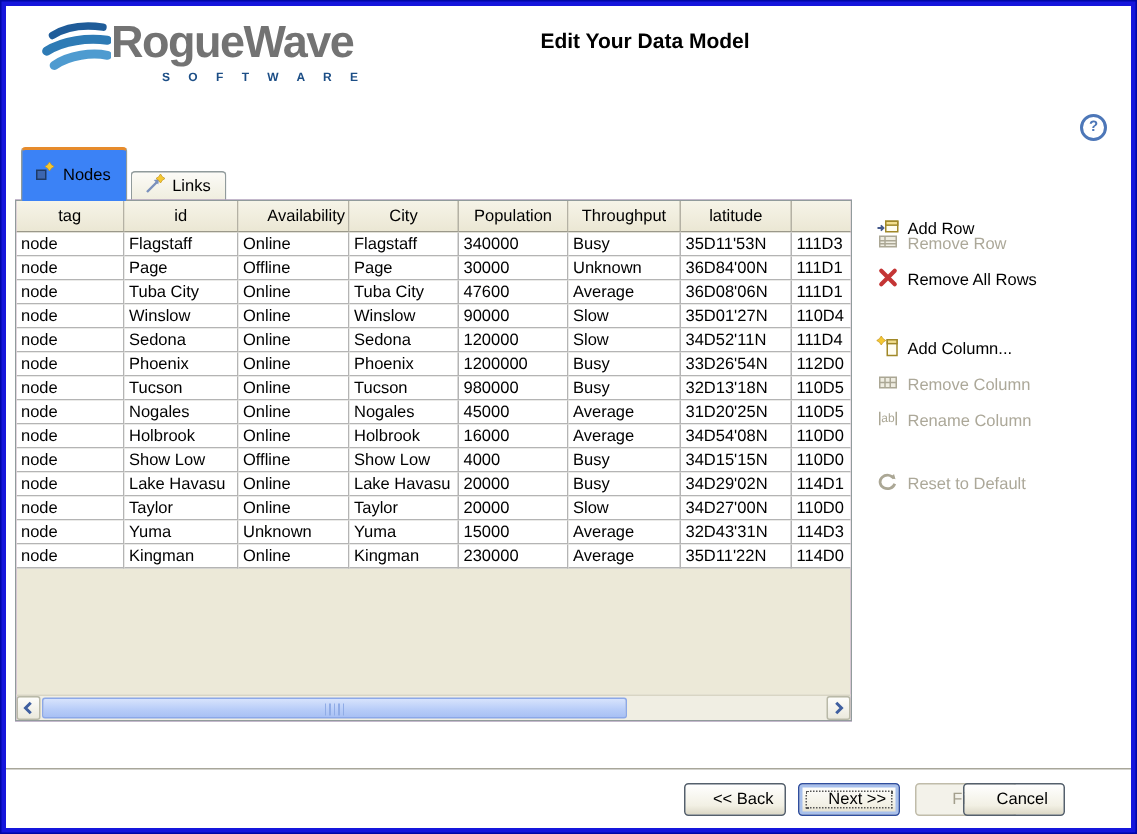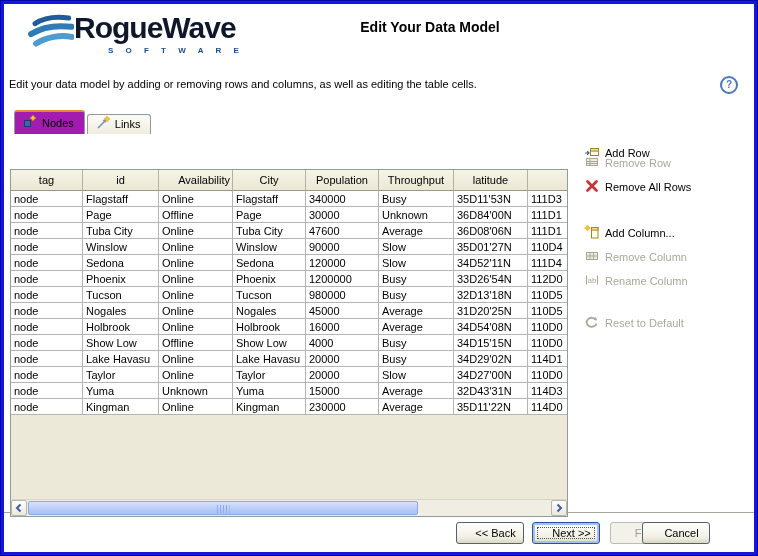--- a/index.html
+++ b/index.html
@@ -2,34 +2,34 @@
 <html><head>
 <meta charset="utf-8">
 <style>
   html,body{margin:0;padding:0;background:#fff;}
   body{width:758px;height:556px;overflow:hidden;font-family:"Liberation Sans",sans-serif;}
   .frame{box-sizing:border-box;width:758px;height:556px;border:1px solid #0007A6;background:#1516DC;padding:3px;}
   .content{position:relative;width:750px;height:548px;background:#fff;overflow:hidden;}
   
   .logo{position:absolute;left:24px;top:6px;display:flex;align-items:center;}
   .logo-text{display:flex;flex-direction:column;line-height:1;}
-  .logo-main{font-weight:bold;font-size:30px;letter-spacing:-1px;color:#0f172a;}
+  .logo-main{font-weight:bold;font-size:30px;letter-spacing:-1px;color:#737373;}
   .logo-sub{font-size:8px;letter-spacing:5px;color:#1C4E86;margin-top:4px;padding-left:34px;font-weight:bold;}
   .title{position:absolute;left:250px;top:15px;width:352px;text-align:center;font-size:14px;font-weight:bold;color:#000;}
   .description{position:absolute;left:5px;top:74px;font-size:11px;color:#000;}
   .help{position:absolute;right:16px;top:72px;width:14px;height:14px;border:2px solid #4D77B8;border-radius:50%;
         color:#4D77B8;font-size:10px;font-weight:bold;text-align:center;line-height:13px;cursor:pointer;}
   
   .tabs{position:absolute;left:10px;top:106px;display:flex;align-items:flex-end;height:24px;}
   .tab{box-sizing:border-box;display:flex;align-items:center;gap:4px;font-size:11px;padding:3px 10px 4px 7px;
        border:1px solid #919B9C;border-bottom:none;border-radius:3px 3px 0 0;background:linear-gradient(180deg,#FCFBF7,#EFEDDE);
        height:20px;margin-right:2px;cursor:pointer;}
-  .tab.active{background:#a21caf;border-top:2px solid #E68B2C;height:24px;position:relative;z-index:3;}
-  
-  .table-widget{position:absolute;left:6px;top:129px;width:558px;height:348px;border:1px solid #919B9C;background:#f0abfc;box-sizing:border-box;z-index:2;margin-top:36px;}
+  .tab.active{background:#3b82f6;border-top:2px solid #E68B2C;height:36px;position:relative;z-index:3;}
+  
+  .table-widget{position:absolute;left:6px;top:129px;width:558px;height:348px;border:1px solid #919B9C;background:#f0abfc;box-sizing:border-box;z-index:2;}
   .viewport{position:absolute;left:0;top:0;right:0;bottom:16px;overflow:hidden;background:#ECE9D8;}
   table.grid{border-collapse:separate;border-spacing:0;table-layout:fixed;width:612px;font-size:11px;}
   table.grid th{height:20px;font-weight:normal;text-align:center;background:linear-gradient(180deg,#F6F4E8,#EBE7D4);
        border-right:1px solid #B4B1A4;border-bottom:1px solid #9A988A;padding:0 2px;white-space:nowrap;overflow:hidden;}
   table.grid td{height:15px;background:#fff;border-right:1px solid #B4B4B4;border-bottom:1px solid #B4B4B4;
        padding:0 3px;white-space:nowrap;overflow:hidden;line-height:14px;}
   
   .hscroll{position:absolute;left:0;right:0;bottom:0;height:16px;background:#F0EEE3;border-top:1px solid #D8D5C4;}
   .sb-btn{position:absolute;top:0;width:16px;height:16px;background:linear-gradient(180deg,#FDFDFB,#EBE9DD);
        border:1px solid #B9B9A8;border-radius:2px;box-sizing:border-box;display:flex;align-items:center;justify-content:center;cursor:pointer;}
@@ -67,21 +67,20 @@
           </g>
         </svg>
       </span>
       <div class="logo-text">
         <span class="logo-main">RogueWave</span>
         <span class="logo-sub">S O F T W A R E</span>
       </div>
     </div>
 
     <div class="title">Edit Your Data Model</div>
-    <div class="description">Edit your data model by adding or removing rows and columns, as well as editing the table cells.</div>
     <div class="help">?</div>
 
     <div class="tabs" id="tabs">
         <div class="tab active">
           <span><svg width="16" height="16" viewBox="0 0 16 16">
               <rect x="2.5" y="6.5" width="6" height="6" fill="#3C66B0" stroke="#1E3A66"></rect>
               <path d="M11 1 L12.2 2.8 L14 4 L12.2 5.2 L11 7 L9.8 5.2 L8 4 L9.8 2.8 Z" fill="#F5C832" stroke="#C89820" stroke-width="0.5"></path>
             </svg></span>
           <span>Nodes</span>
         </div>

